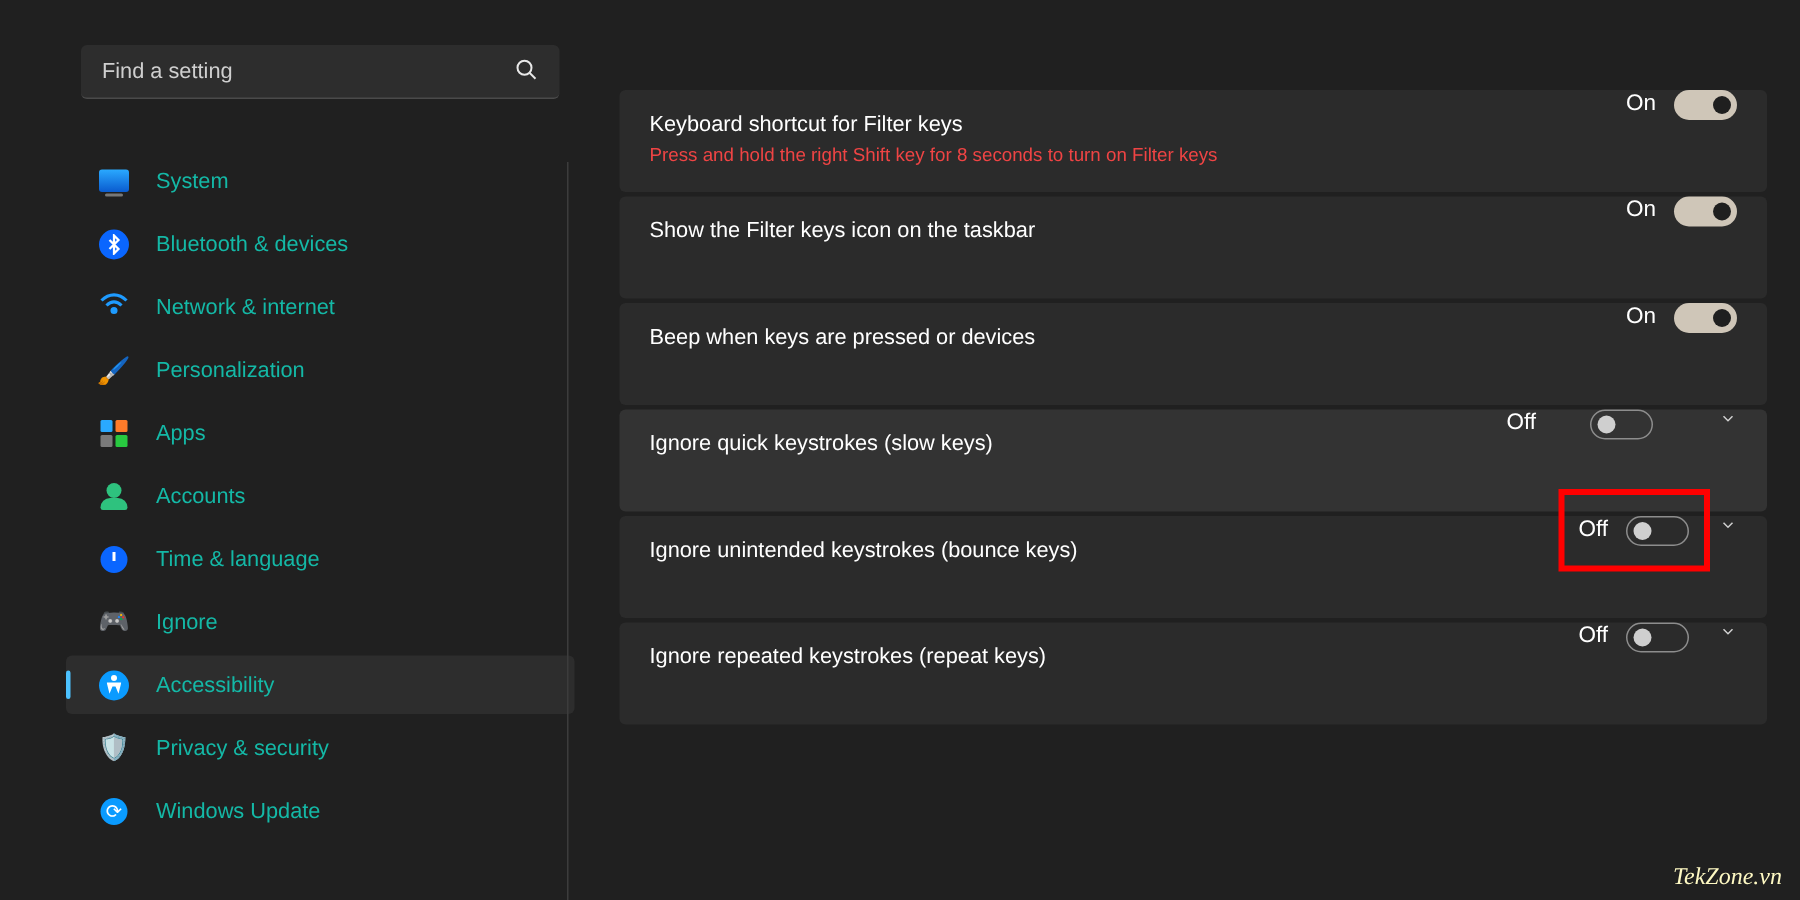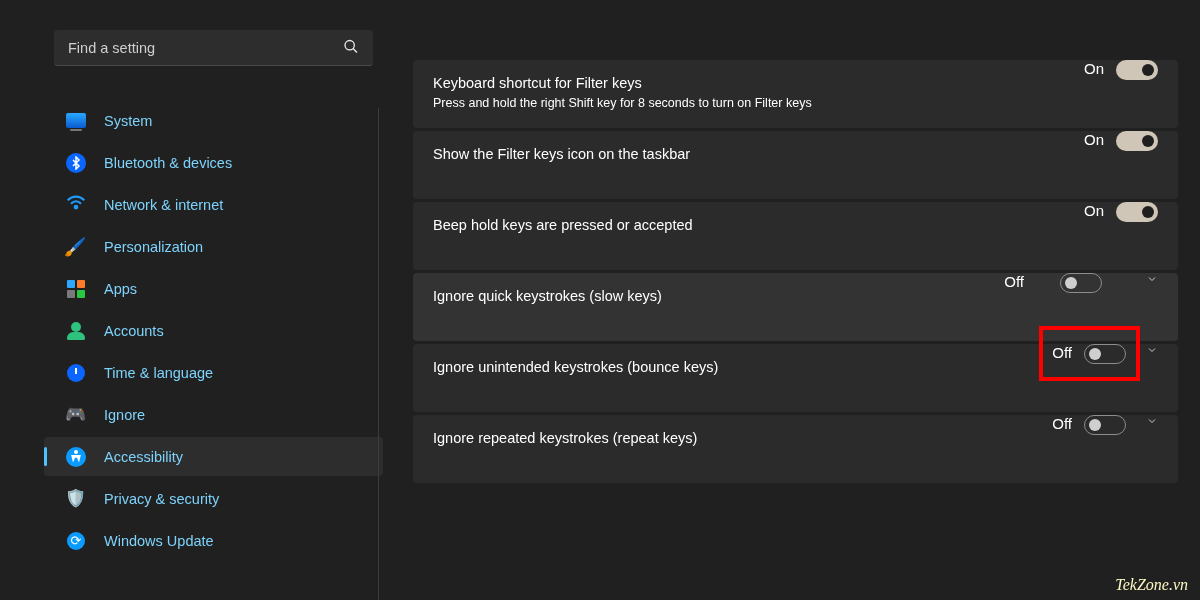--- a/index.html
+++ b/index.html
@@ -62,21 +62,21 @@
     background: #4cc2ff;
     border-radius: 2px;
   }
   .nav-icon {
     width: 24px; height: 24px;
     margin-left: 12px;
     margin-right: 16px;
     display: flex; align-items: center; justify-content: center;
     flex-shrink: 0;
   }
-  .nav-label { font-size: 14.5px; color: #7dd3fc; }
+  .nav-label { font-size: 14.5px; color: #14b8a6; }
   .nav-sep {
     position: absolute;
     right: 12px;
     top: 108px;
     bottom: 0;
     width: 1px;
     background: #3c3c3c;
   }
 
   .main {
@@ -89,21 +89,21 @@
     background: #2b2b2b;
     border-radius: 4px;
     margin-bottom: 3px;
     padding: 0 20px 0 20px;
     display: flex;
     min-height: 68px;
   }
   .setting-row.highlight { background: #333333; gap: 24px; }
   .setting-text { flex: 1; padding: 14px 0; }
   .setting-title { font-size: 14.5px; color: #ffffff; line-height: 1.35; }
-  .setting-desc  { font-size: 12.5px; color: #ffffff; margin-top: 2px; }
+  .setting-desc  { font-size: 12.5px; color: #ef4444; margin-top: 2px; }
   .setting-state { font-size: 15px; color: #ffffff; margin-right: 12px; }
   .toggle {
     width: 42px; height: 20px;
     border-radius: 999px;
     position: relative;
     cursor: pointer;
   }
   .toggle.on  { background: #cfc6b8; }
   .toggle.off { background: transparent; border: 1px solid #8d8d8d; }
   .toggle .knob {
@@ -274,21 +274,21 @@
         <div class="setting-text">
           <div class="setting-title">Show the Filter keys icon on the taskbar</div>
         </div>
         <div class="setting-state">On</div>
         <div class="toggle on">
           <div class="knob"></div>
         </div>
       </div>
       <div class="setting-row">
         <div class="setting-text">
-          <div class="setting-title">Beep hold keys are pressed or accepted</div>
+          <div class="setting-title">Beep when keys are pressed or devices</div>
         </div>
         <div class="setting-state">On</div>
         <div class="toggle on">
           <div class="knob"></div>
         </div>
       </div>
       <div class="setting-row highlight">
         <div class="setting-text">
           <div class="setting-title">Ignore quick keystrokes (slow keys)</div>
         </div>

